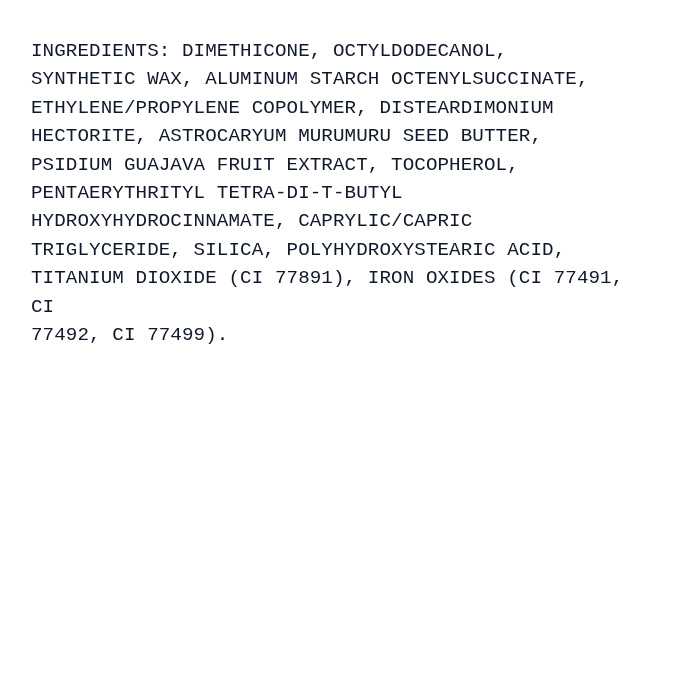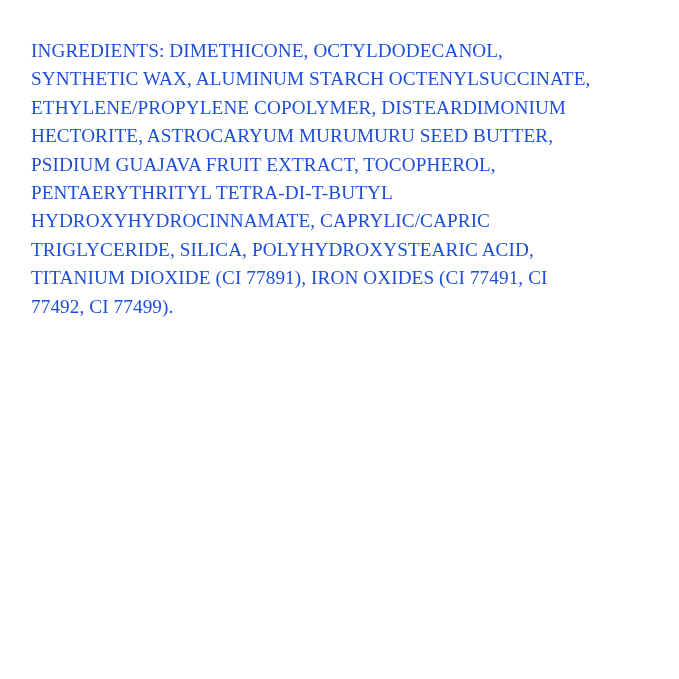--- a/index.html
+++ b/index.html
@@ -20,24 +20,24 @@
     background: #ffffff;
     box-sizing: border-box;
   }
   .ingredients-block {
     position: absolute;
     left: 31px;
     top: 37px;
     width: 625px;
   }
   .ingredients-text {
-    font-family: Liberation Serif, serif;
+    font-family: Liberation Mono, monospace;
     font-size: 19.2px;
     line-height: 28.4px;
-    color: #1d4ed8;
+    color: #0f172a;
     letter-spacing: 0.1px;
     white-space: pre-line;
     word-break: normal;
     margin: 0;
   }
 </style>
 </head>
 <body>
 
 <div class="page">

